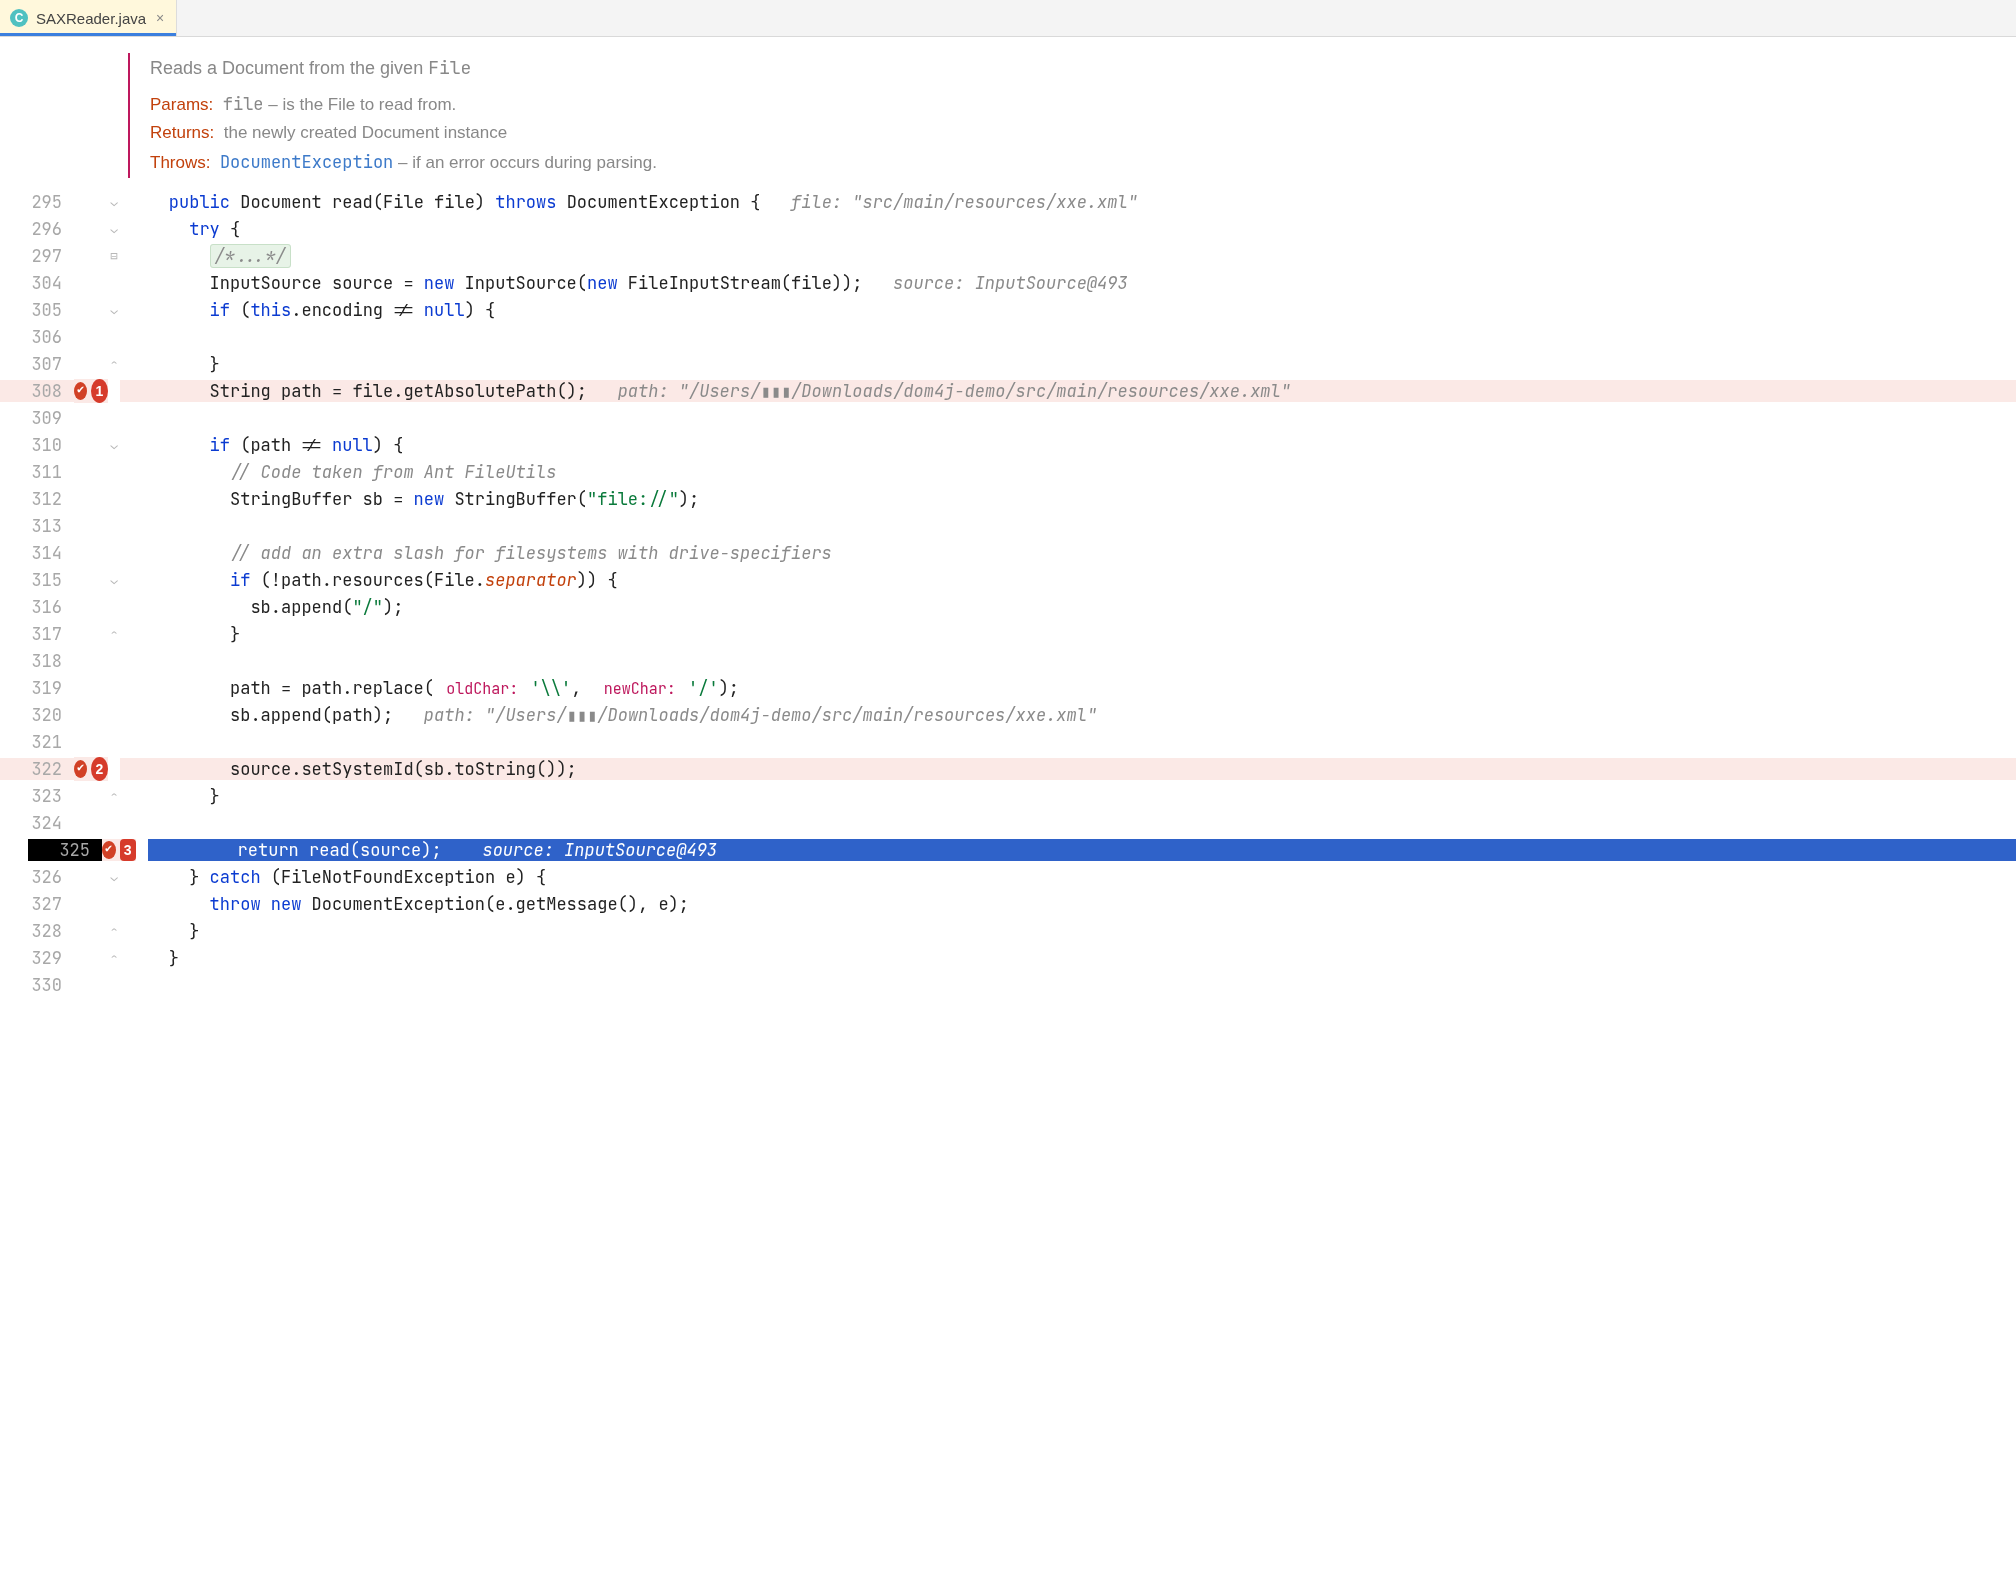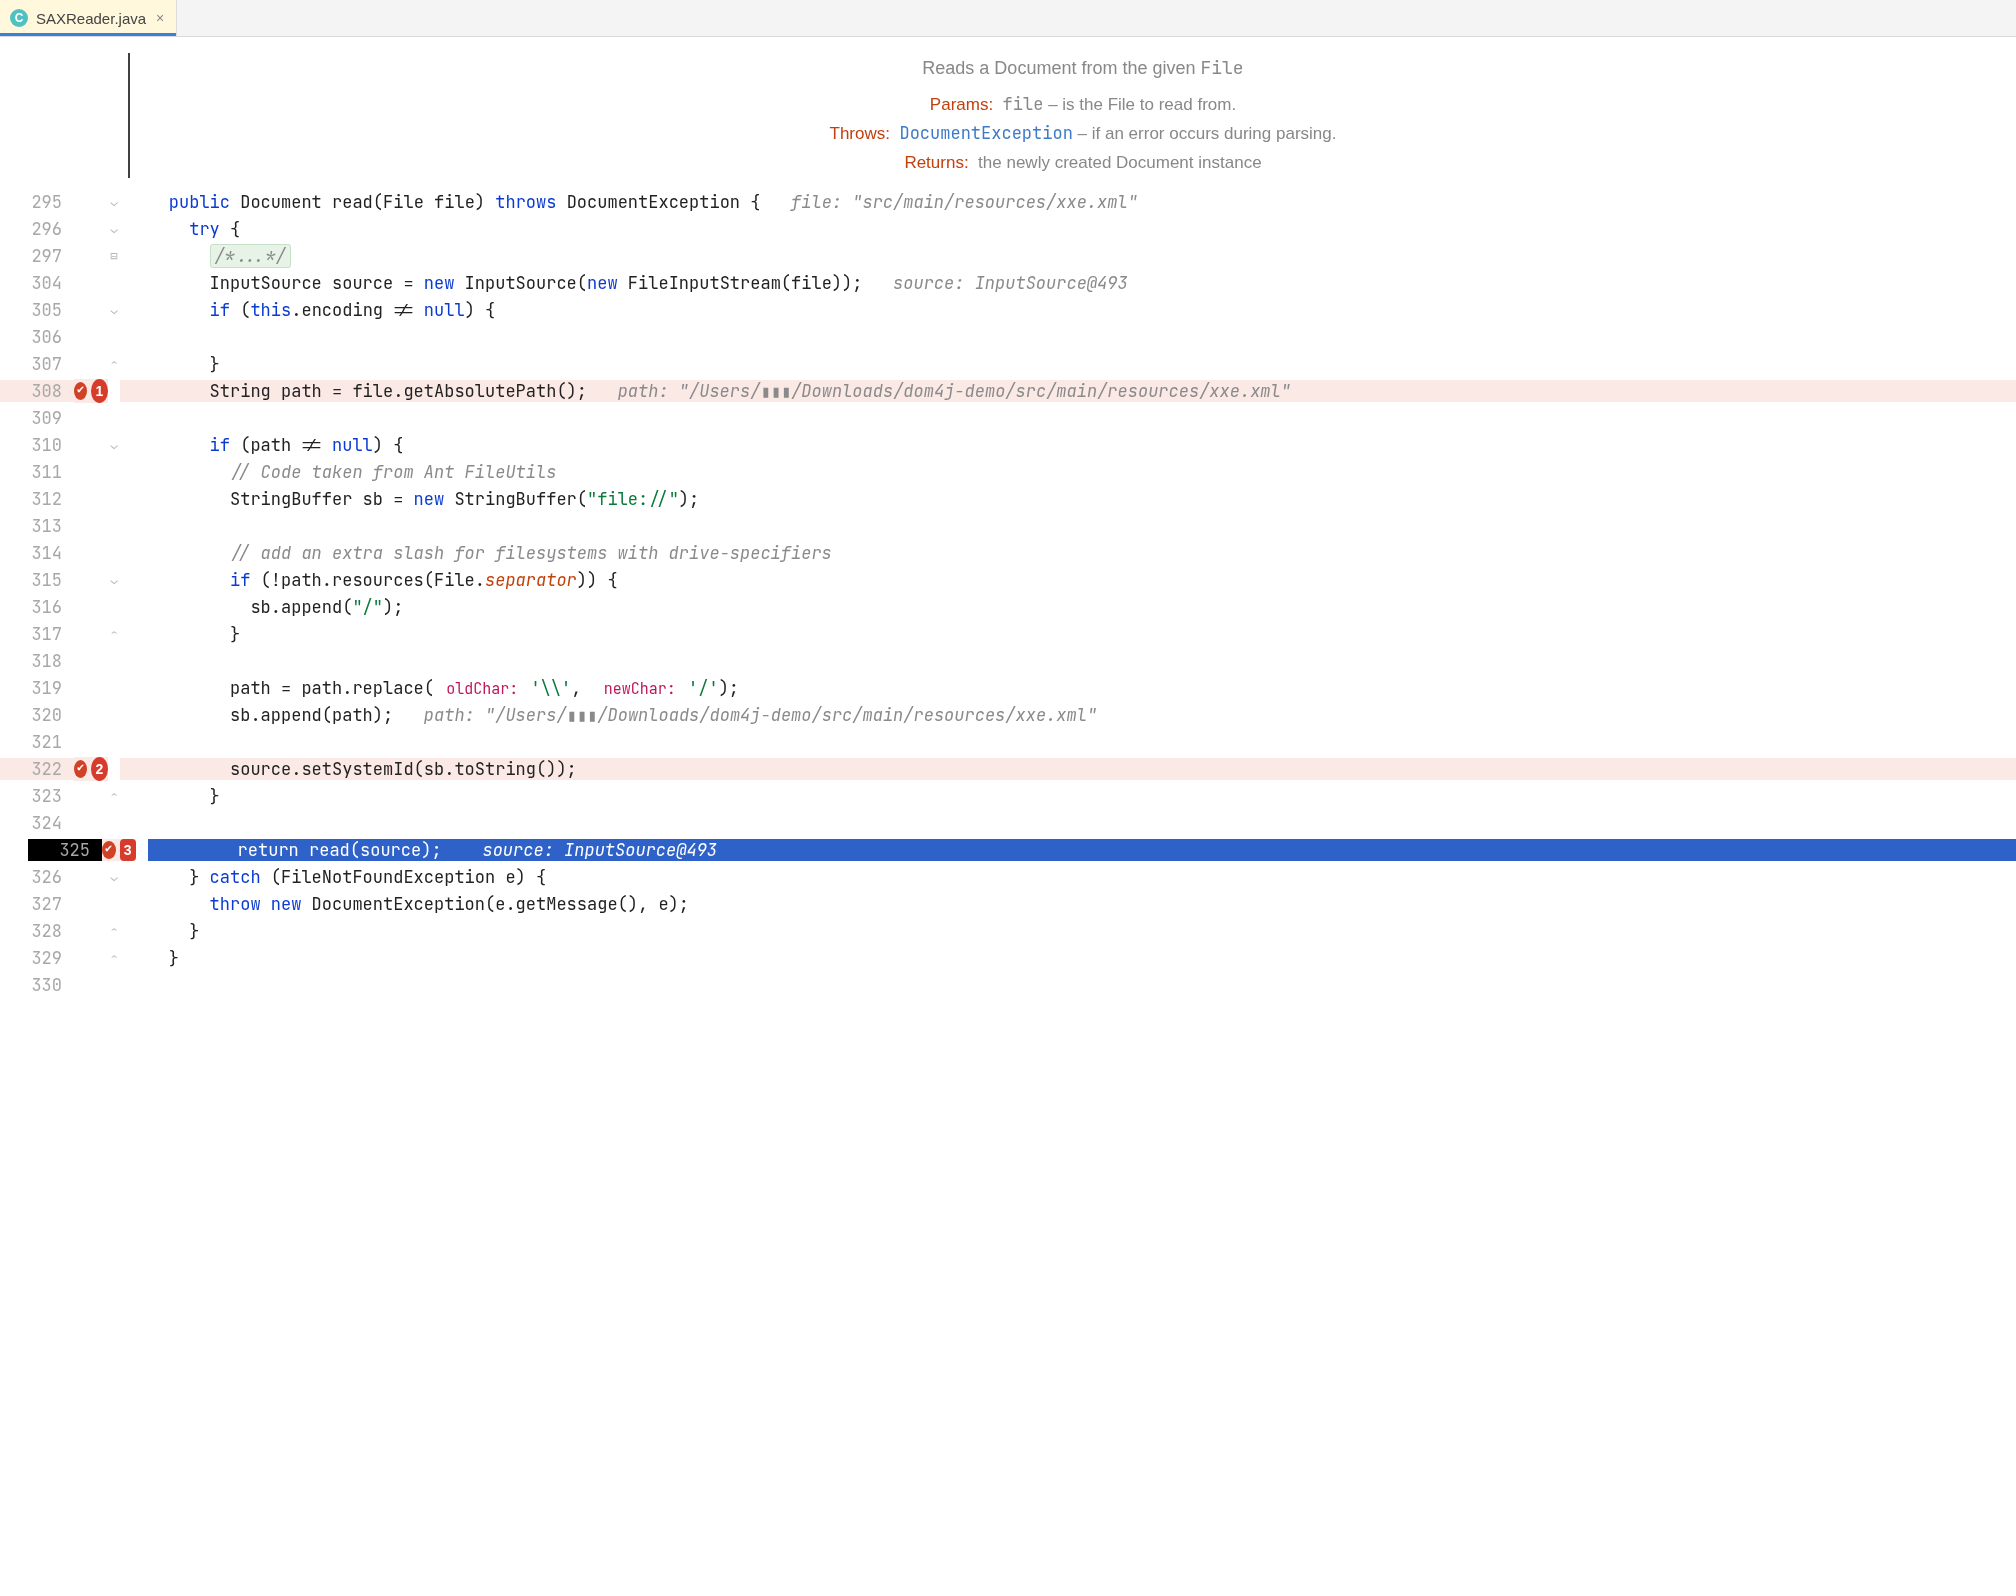--- a/index.html
+++ b/index.html
@@ -92,26 +92,25 @@
     white-space: pre;
     padding-left: 8px;
     font-family: "JetBrains Mono", Menlo, Consolas, monospace;
     letter-spacing: 0;
   }
 
   
   .javadoc-block {
     margin: 16px 0 10px 0;
     padding-left: 20px;
-    border-left: 2px solid #404040;
+    border-left: 2px solid #be185d;
     font-family: "SF Pro Text", "Segoe UI", sans-serif;
     color: #888;
     font-size: 17px;
     line-height: 1.7;
-    text-align: center;
   }
   .javadoc-block .jd-head {
     font-size: 18px;
     color:#888;
     margin-bottom: 6px;
   }
   .javadoc-block .monosnip {
     font-family: "JetBrains Mono", Menlo, Consolas, monospace;
     color:#888;
   }
@@ -230,26 +229,26 @@
       <div class="code-cell" style="white-space:normal;">
         <div class="javadoc-block">
           <div class="jd-head">
             <span>Reads a Document from the given </span><span class="monosnip">File</span>
           </div>
           <div>
             <span class="jd-label">Params:</span>&nbsp;
             <span class="monosnip">file</span><span> – is the File to read from.</span>
           </div>
           <div>
+            <span class="jd-label">Returns:</span>&nbsp;
+            <span>the newly created Document instance</span>
+          </div>
+          <div>
             <span class="jd-label">Throws:</span>&nbsp;
             <span class="jd-link">DocumentException</span><span> – if an error occurs during parsing.</span>
-          </div>
-          <div>
-            <span class="jd-label">Returns:</span>&nbsp;
-            <span>the newly created Document instance</span>
           </div>
         </div>
       </div>
     </div>
 
     <div class="row">
       <div class="ln-num">295</div>
       <div class="mark-cell"></div>
       <div class="fold-cell">
             <span class="fold-open"></span>

